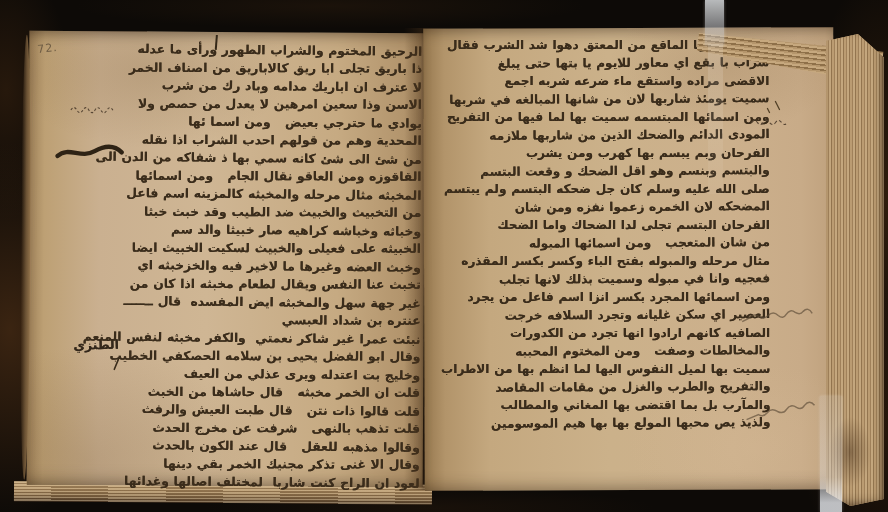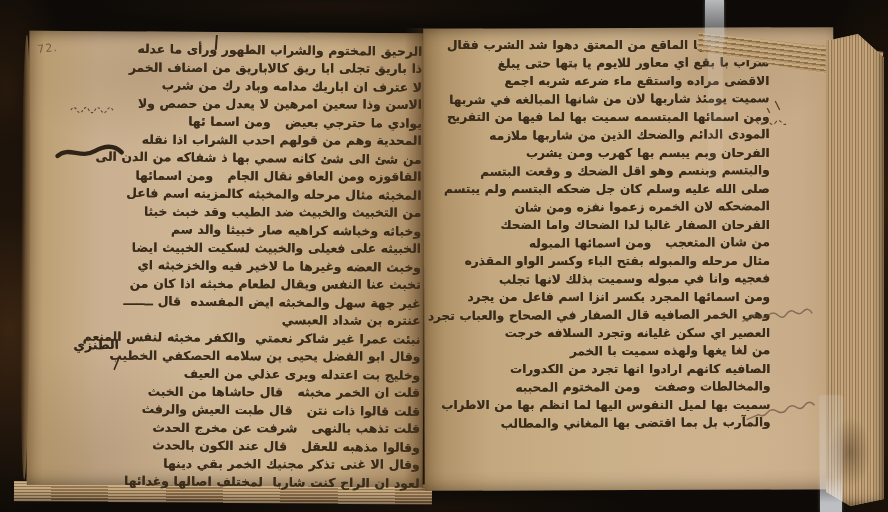--- a/index.html
+++ b/index.html
@@ -157,32 +157,32 @@
         <div class="line">ومن اسمائها الماقع من المعتق دهوا شد الشرب فقال</div>
         <div class="line">شراب با بقع اي معاور للايوم يا بتها حتى يبلغ</div>
         <div class="line">الاقضى مراده واستقع ماء ضرعه شربه اجمع</div>
         <div class="line">سميت يومئذ شاربها لان من شانها المبالغه في شربها</div>
         <div class="line">ومن اسمائها المبتسمه سميت بها لما فيها من التفريح</div>
         <div class="line">المودى الدائم والضحك الذين من شاربها ملازمه</div>
         <div class="line">الفرحان وبم يبسم بها كهرب ومن يشرب</div>
         <div class="line">والبتسم وبنسم وهو اقل الضحك و وقعت البتسم</div>
         <div class="line">صلى الله عليه وسلم كان جل ضحكه البتسم ولم يبتسم</div>
         <div class="line">المضحكه لان الخمره زعموا نفزه ومن شان</div>
-        <div class="line">الفرحان الصفار غالبا لدا الضحاك واما الضحك</div>
+        <div class="line">الفرحان البتسم تجلى لدا الضحاك واما الضحك</div>
         <div class="line">من شان المتعجب   ومن اسمائها المبوله</div>
-        <div class="line">مثال مرحله والمبوله بفتح الباء وكسر الواو المقذره</div>
+        <div class="line">مثال مرحله والمبوله بفتح الباء وكسر بكسر المقذره</div>
         <div class="line">فعجيه وانا في مبوله وسميت بذلك لانها تجلب</div>
         <div class="line">ومن اسمائها المجرد بكسر انزا اسم فاعل من يجرد</div>
-        <div class="line">وهي الخمر الصافيه قال الصفار في الصحاح والعباب تجرد</div>
         <div class="line">العصير اي سكن غليانه وتجرد السلافه خرجت</div>
-        <div class="line">من لغا يغها ولهذه سميت با الخمر</div>
         <div class="line">الصافيه كانهم ارادوا انها تجرد من الكدورات</div>
         <div class="line">والمخالطات وصفت   ومن المختوم المحببه</div>
         <div class="line">سميت بها لميل النفوس اليها لما انظم بها من الاطراب</div>
+        <div class="line">والتفريح والطرب والغزل من مقامات المقاصد</div>
         <div class="line">والمآرب بل بما اقتضى بها المغاني والمطالب</div>
+        <div class="line">ولذيذ يص محبها المولع بها بها هيم الموسومين</div>
       </div>
 
     <svg class="scr" style="left:312px;top:14px" width="58" height="16" viewBox="0 0 58 16">
       <path d="M55,8 q-3,-6 -7,-1 t-7,1 t-7,-2 t-7,2 t-7,0 t-7,1 M4,11 l-3,1" fill="none" stroke="#4a3a28" stroke-width="1.2"></path>
     </svg>
     <svg class="scr" style="left:338px;top:72px" width="22" height="16" viewBox="0 0 22 16">
       <path d="M14,2 l4,8 M6,9 l2,4" fill="none" stroke="#514027" stroke-width="1.3" stroke-linecap="round"></path>
     </svg>
     <svg class="scr" style="left:326px;top:90px" width="40" height="10" viewBox="0 0 40 10">
       <path d="M2,5 q3,-4 6,0 t6,0 t6,0 t6,0 t6,0 t6,0" fill="none" stroke="#564534" stroke-width="1.1" stroke-dasharray="3 2.5"></path>

